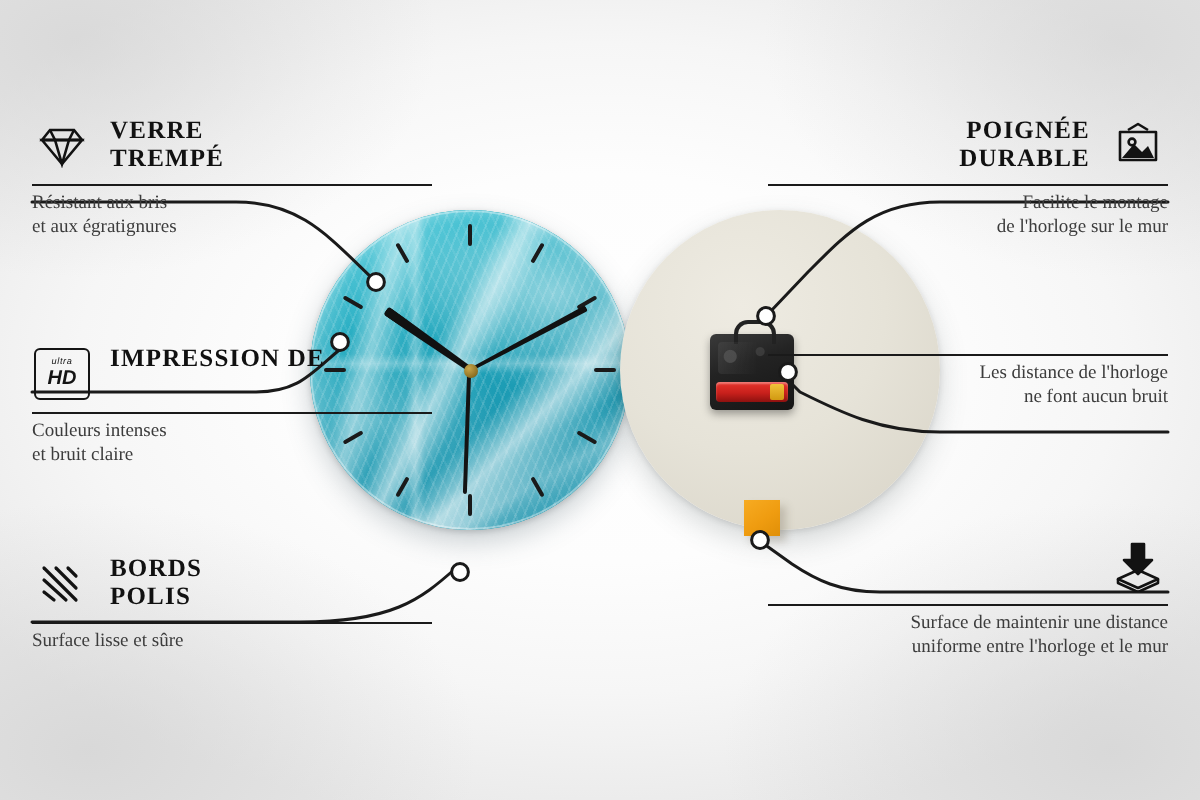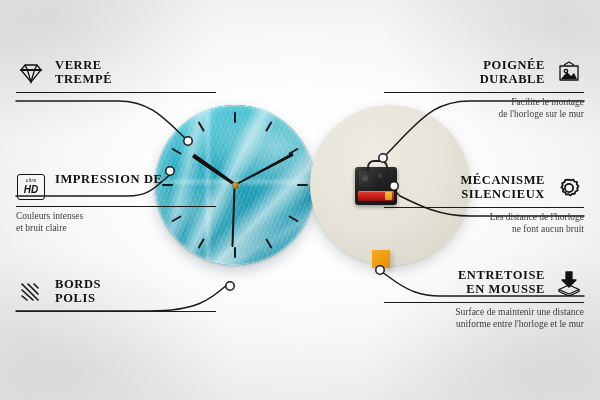--- a/index.html
+++ b/index.html
@@ -341,20 +341,24 @@
           <path d="M7,3 L9.5,8 L13,20 L16.5,8 L19,3"></path>
           <path d="M3,8 L23,8"></path>
         </svg>
       </span>
       <span class="f-title">
         <span>VERRE</span><br>
         <span>TREMPÉ</span>
       </span>
     </div>
     <div class="f-rule"></div>
+    <div class="f-desc">
+      <span>Résistant aux bris</span><br>
+      <span>et aux égratignures</span>
+    </div>
   </div>
 
   <div class="feature left" style="top:172px;">
     <div class="f-head">
       <span class="f-icon">
         <span class="hd-badge">
           <span class="u">ultra</span>
           <span class="hd">HD</span>
         </span>
       </span>
@@ -379,20 +383,23 @@
           <path d="M10,4 L20,14"></path>
           <path d="M16,4 L20,8"></path>
         </svg>
       </span>
       <span class="f-title">
         <span>BORDS</span><br>
         <span>POLIS</span>
       </span>
     </div>
     <div class="f-rule"></div>
+    <div class="f-desc">
+      <span>Surface lisse et sûre</span>
+    </div>
   </div>
 
   <div class="feature right" style="top:58px;">
     <div class="f-head">
       <span class="f-icon">
         <svg width="28" height="24" viewBox="0 0 28 24" fill="none" stroke="#121212" stroke-width="1.3" stroke-linejoin="round">
           <path d="M9,4 L14,1 L19,4"></path>
           <rect x="5" y="5" width="18" height="14"></rect>
           <circle cx="11" cy="10" r="1.7"></circle>
           <path d="M6,18 L12,11 L16,15 L19,12 L22,18 Z" fill="#121212" stroke="none"></path>
@@ -404,52 +411,36 @@
       </span>
     </div>
     <div class="f-rule"></div>
     <div class="f-desc">
       <span>Facilite le montage</span><br>
       <span>de l'horloge sur le mur</span>
     </div>
   </div>
 
   <div class="feature right" style="top:173px;">
-    <div class="f-head">
-      <span class="f-icon">
-        <svg width="26" height="26" viewBox="0 0 26 26" fill="none" stroke="#121212" stroke-width="1.8" stroke-linejoin="round">
-          <path d="M13,3.2 L15.3,4.0 L17.6,3.0 L18.9,5.2 L21.4,5.6 L21.2,8.1 L23.0,9.8 L21.6,11.9 L22.2,14.3 L19.9,15.3 L19.1,17.7 L16.6,17.6 L14.9,19.4 L12.8,18.1 L10.4,18.6 L9.5,16.3 L7.1,15.4 L7.3,12.9 L5.5,11.2 L6.9,9.1 L6.3,6.7 L8.7,5.8 L9.5,3.4 Z" transform="translate(0,1.5) scale(0.98)"></path>
-          <circle cx="13" cy="13" r="4.1"></circle>
-        </svg>
-      </span>
-      <span class="f-title">
-        <span>MÉCANISME</span><br>
-        <span>SILENCIEUX</span>
-      </span>
-    </div>
     <div class="f-rule"></div>
     <div class="f-desc">
       <span>Les distance de l'horloge</span><br>
       <span>ne font aucun bruit</span>
     </div>
   </div>
 
   <div class="feature right" style="top:268px;">
     <div class="f-head">
       <span class="f-icon">
         <svg width="26" height="26" viewBox="0 0 26 26" fill="none" stroke="#121212" stroke-width="1.3" stroke-linejoin="round">
           <path d="M10,2 L16,2 L16,10 L20,10 L13,17 L6,10 L10,10 Z" fill="#121212" stroke="#121212"></path>
           <path d="M13,15 L23,19.5 L13,24 L3,19.5 Z"></path>
           <path d="M3,19.5 L3,21.5 L13,26 L23,21.5 L23,19.5"></path>
         </svg>
       </span>
-      <span class="f-title">
-        <span>ENTRETOISE</span><br>
-        <span>EN MOUSSE</span>
-      </span>
     </div>
     <div class="f-rule"></div>
     <div class="f-desc">
       <span>Surface de maintenir une distance</span><br>
       <span>uniforme entre l'horloge et le mur</span>
     </div>
   </div>
 
 </div>
 

